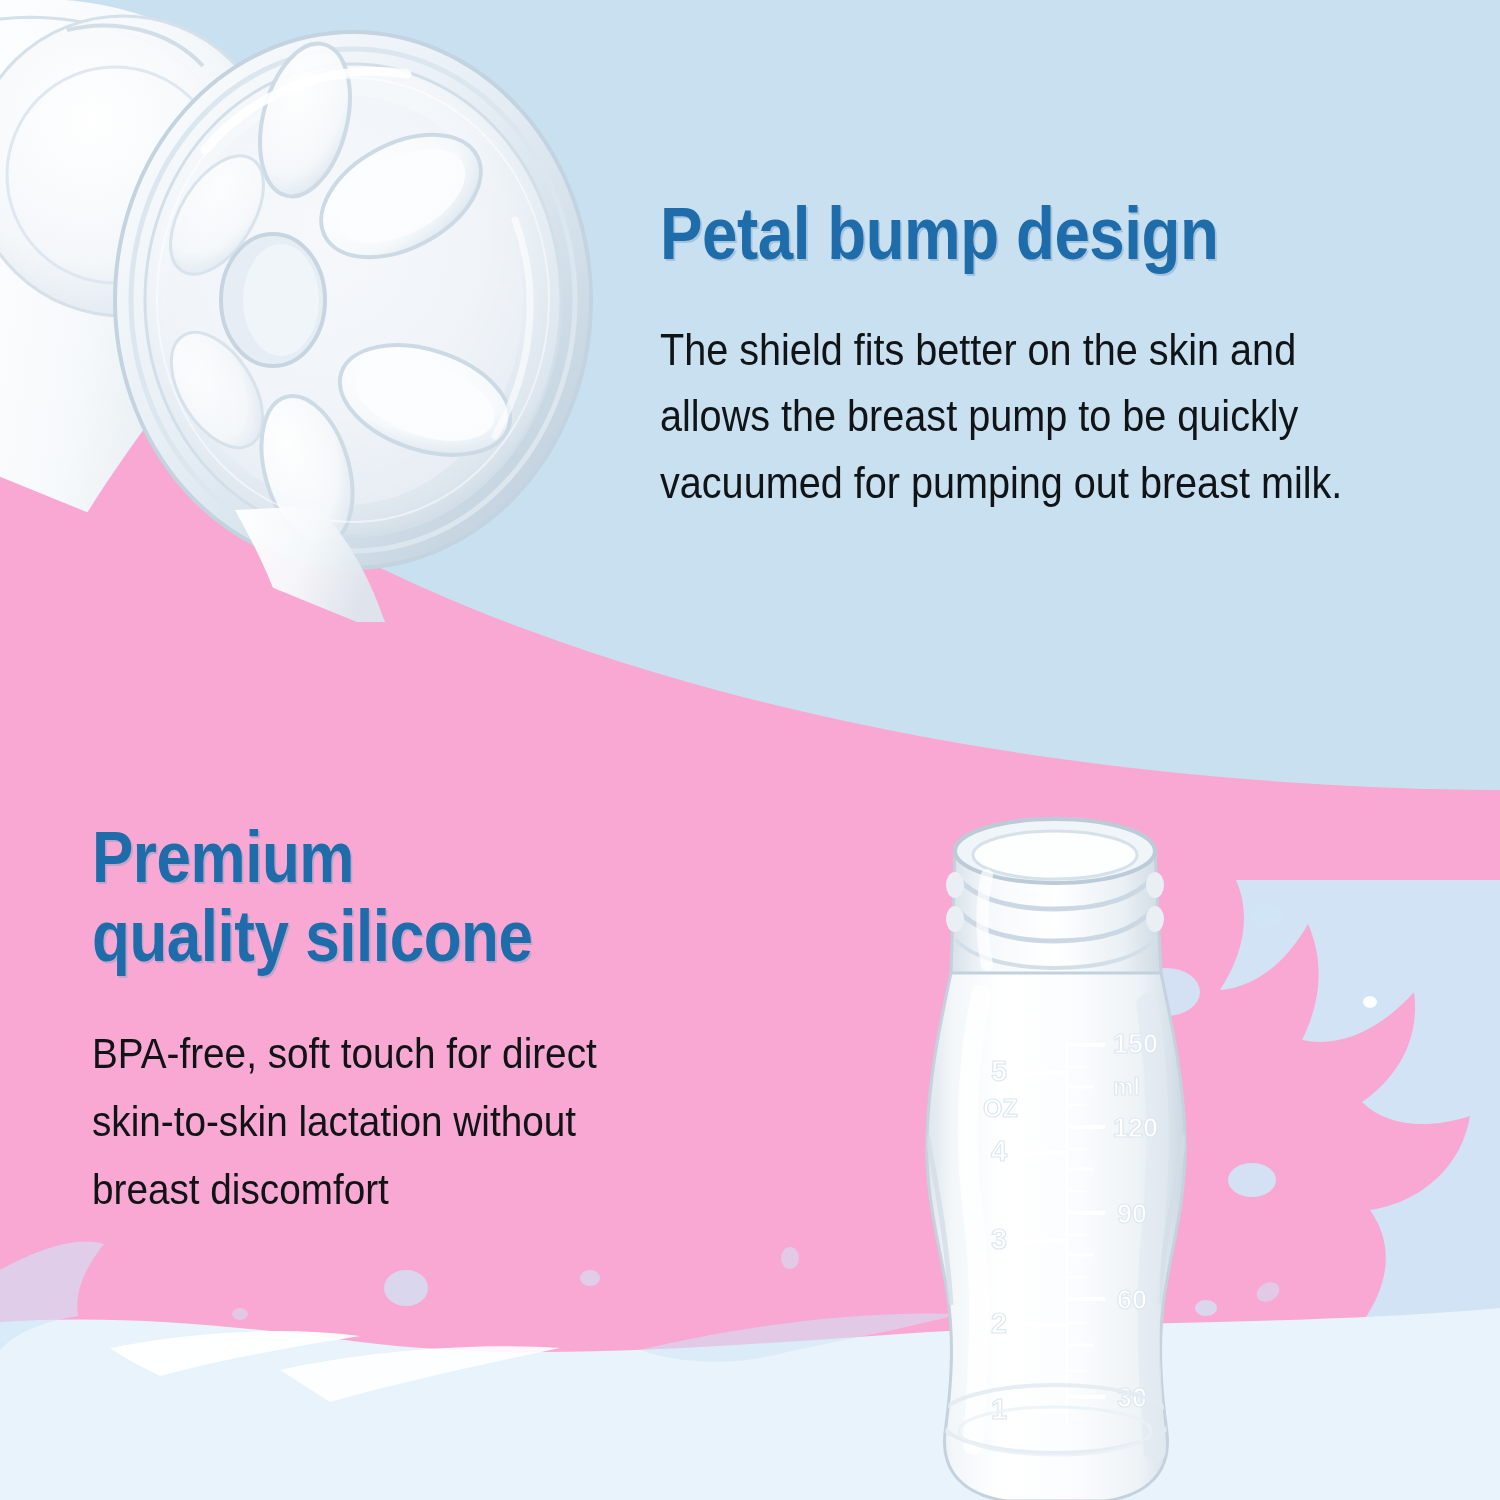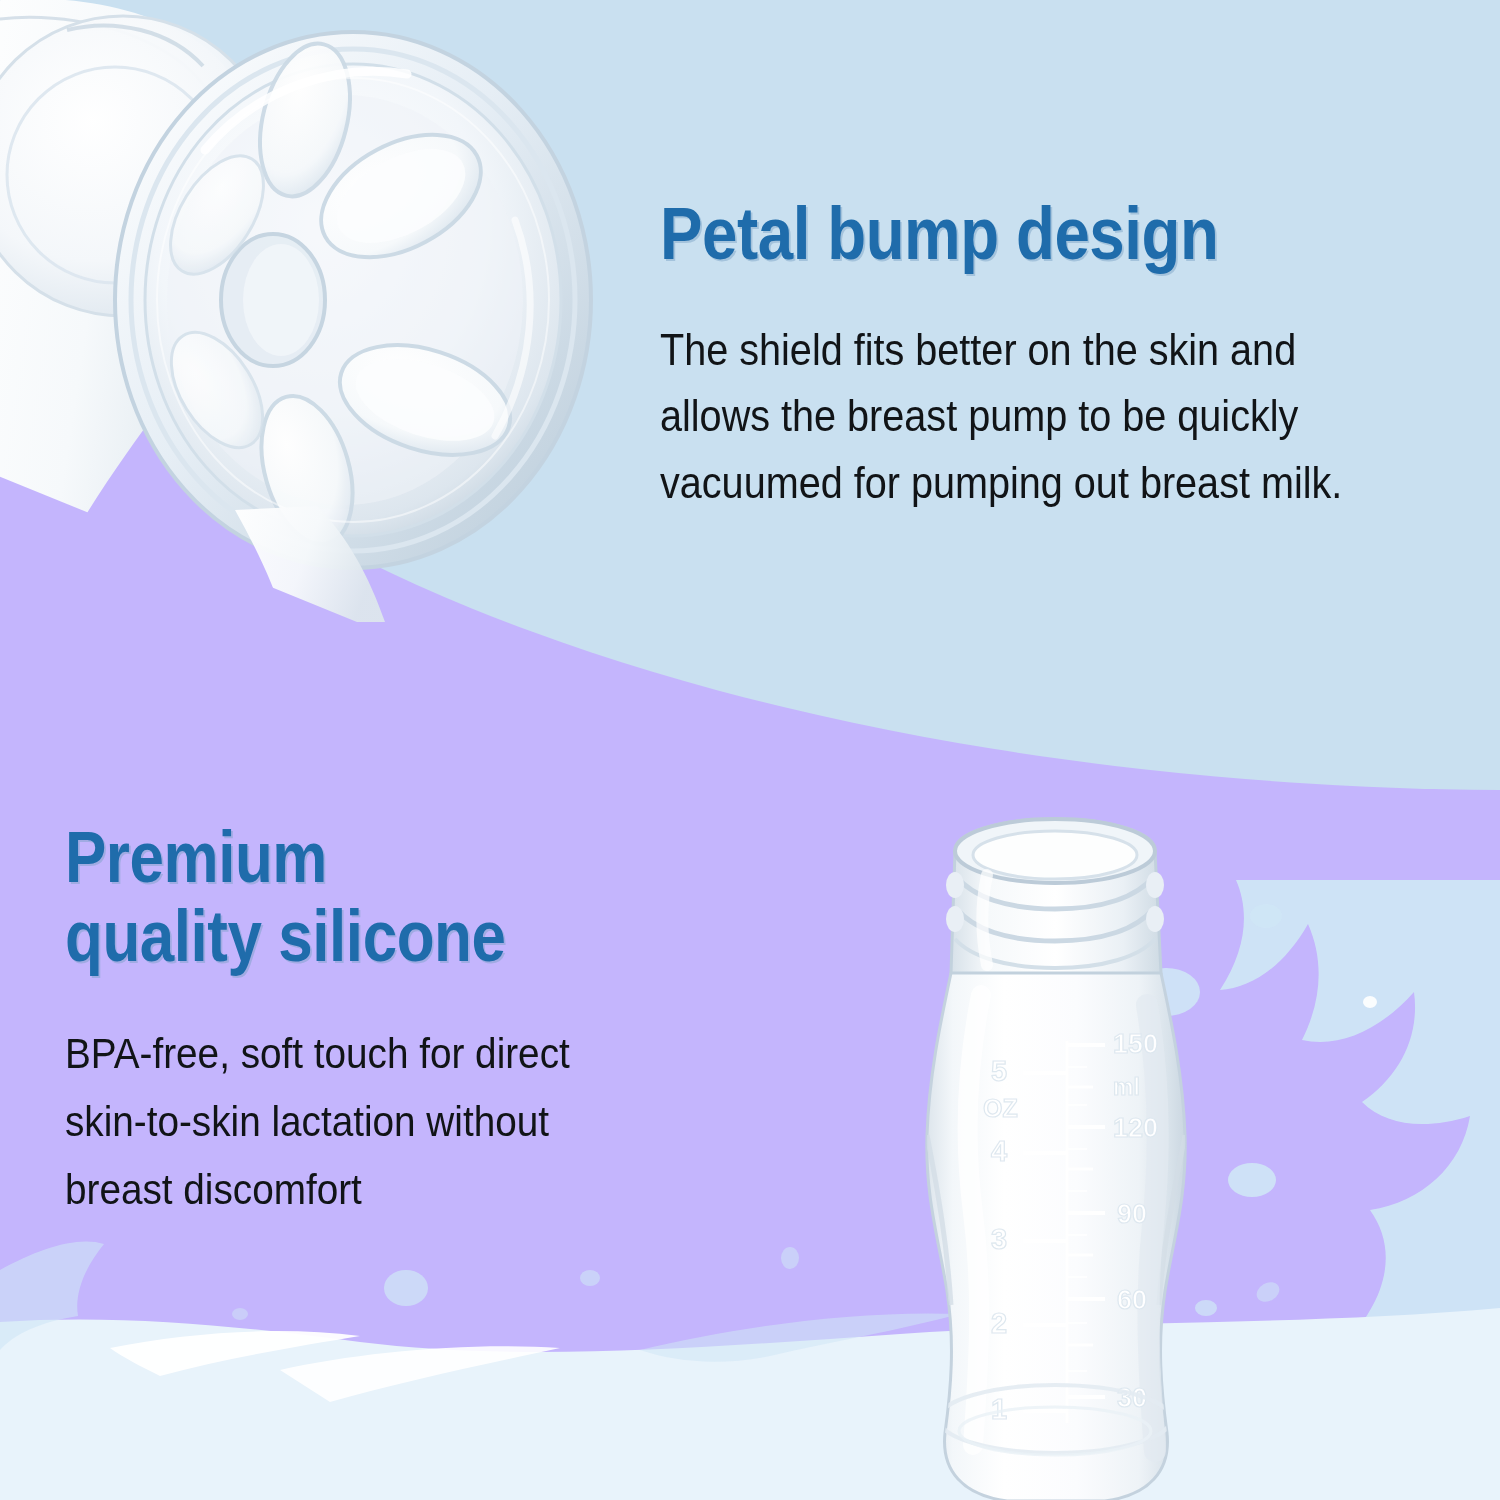--- a/index.html
+++ b/index.html
@@ -3,21 +3,21 @@
 <meta charset="utf-8">
 <title>Breast Pump Product Infographic</title>
 <style>
   * { margin:0; padding:0; box-sizing:border-box; }
   html,body { width:1500px; height:1500px; overflow:hidden; }
   body {
     font-family:"Liberation Sans", sans-serif;
     background:#ffffff;
     position:relative;
   }
-  .canvas { position:absolute; inset:0; width:1500px; height:1500px; overflow:hidden; background:#c4b5fd; }
+  .canvas { position:absolute; inset:0; width:1500px; height:1500px; overflow:hidden; background:#f9a8d4; }
 
   
   .top-panel {
     position:absolute; left:0; top:0; width:1500px; height:800px;
     background:#c9e0f0;
     clip-path: ellipse(1560px 700px at 1520px 90px);
     z-index:1;
   }
 
   
@@ -47,21 +47,21 @@
     font-family:"Liberation Sans Narrow","Liberation Sans", sans-serif;
     font-size:44px;
     line-height:1.52;
     transform:scaleX(0.9);
     transform-origin:left center;
     white-space:nowrap;
   }
   .block-top .body-txt { margin-top:46px; }
 
   
-  .block-bot { position:absolute; left:65px; top:818px; width:700px; z-index:6; }
+  .block-bot { position:absolute; left:92px; top:818px; width:700px; z-index:6; }
   .block-bot .h-blue { font-size:72px; line-height:1.1; }
   .block-bot .body-txt { margin-top:44px; font-size:43px; line-height:1.58; }
 
   
   .bottle-wrap {
     position:absolute; left:855px; top:805px; width:400px; height:700px; z-index:5;
   }
   .bottle-svg { width:100%; height:100%; display:block; }
 
   

